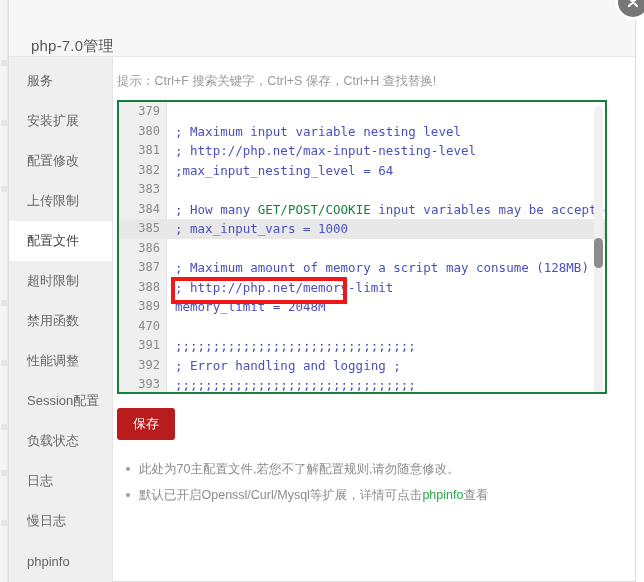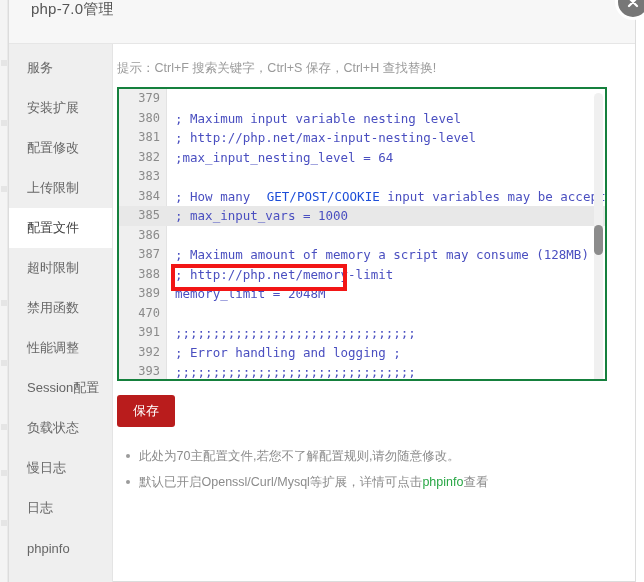--- a/index.html
+++ b/index.html
@@ -39,25 +39,25 @@
   .modal {
     position: absolute;
     left: 8px; top: 0;
     width: 628px; height: 582px;
     background: #ffffff;
     border: 1px solid #dcdcdc;
     border-top: none;
   }
 
   .modal-header {
-    height: 44px;
+    height: 57px;
     background: #f7f7f7;
     border-bottom: 1px solid #e6e6e6;
     display: flex;
-    align-items: flex-start;
+    align-items: flex-end;
     padding-left: 22px;
   }
   .modal-title {
     font-size: 15px;
     color: #555;
     letter-spacing: .2px;
   }
 
   .close-btn {
     position: absolute;
@@ -155,21 +155,21 @@
     user-select: none;
   }
   .tx {
     flex: 1 1 auto;
     padding-left: 8px;
     font-size: 12.5px;
     line-height: 19.5px;
     color: #4a4fc0;
     white-space: pre;
   }
-  .kw { color: #1d4ed8; margin-left: 9px; }
+  .kw { color: #15803d; }
 
   
   .red-box {
     position: absolute;
     left: 52px; top: 175px;
     width: 176px; height: 27px;
     border: 4px solid #f21616;
     pointer-events: none;
   }
 
@@ -280,24 +280,24 @@
           <div class="side-item">
             <span>性能调整</span>
           </div>
           <div class="side-item">
             <span>Session配置</span>
           </div>
           <div class="side-item">
             <span>负载状态</span>
           </div>
           <div class="side-item">
+            <span>日志</span>
+          </div>
+          <div class="side-item">
             <span>慢日志</span>
-          </div>
-          <div class="side-item">
-            <span>日志</span>
           </div>
           <div class="side-item">
             <span>phpinfo</span>
           </div>
         </div>
 
       <div class="content">
 
         <div class="hint">提示：Ctrl+F 搜索关键字，Ctrl+S 保存，Ctrl+H 查找替换!</div>
 

